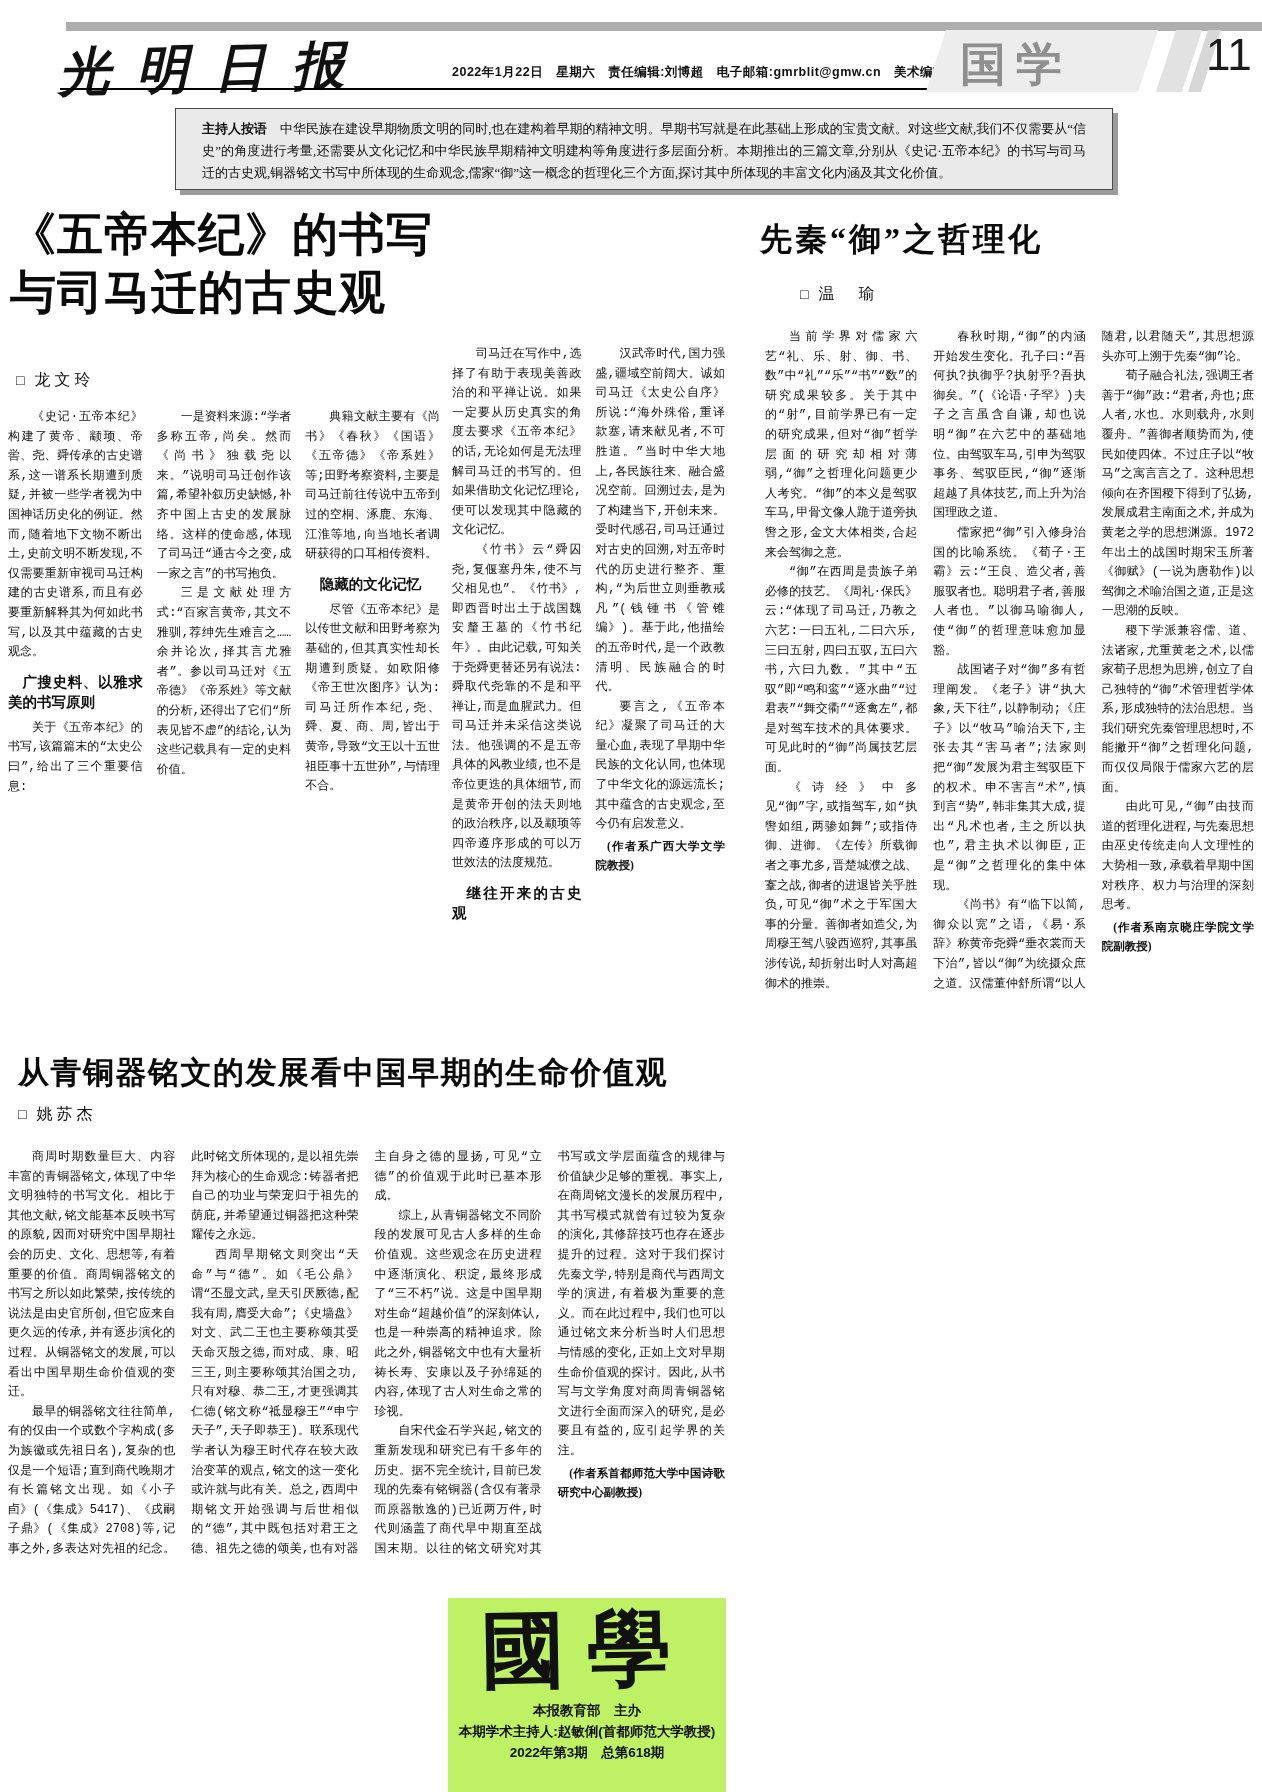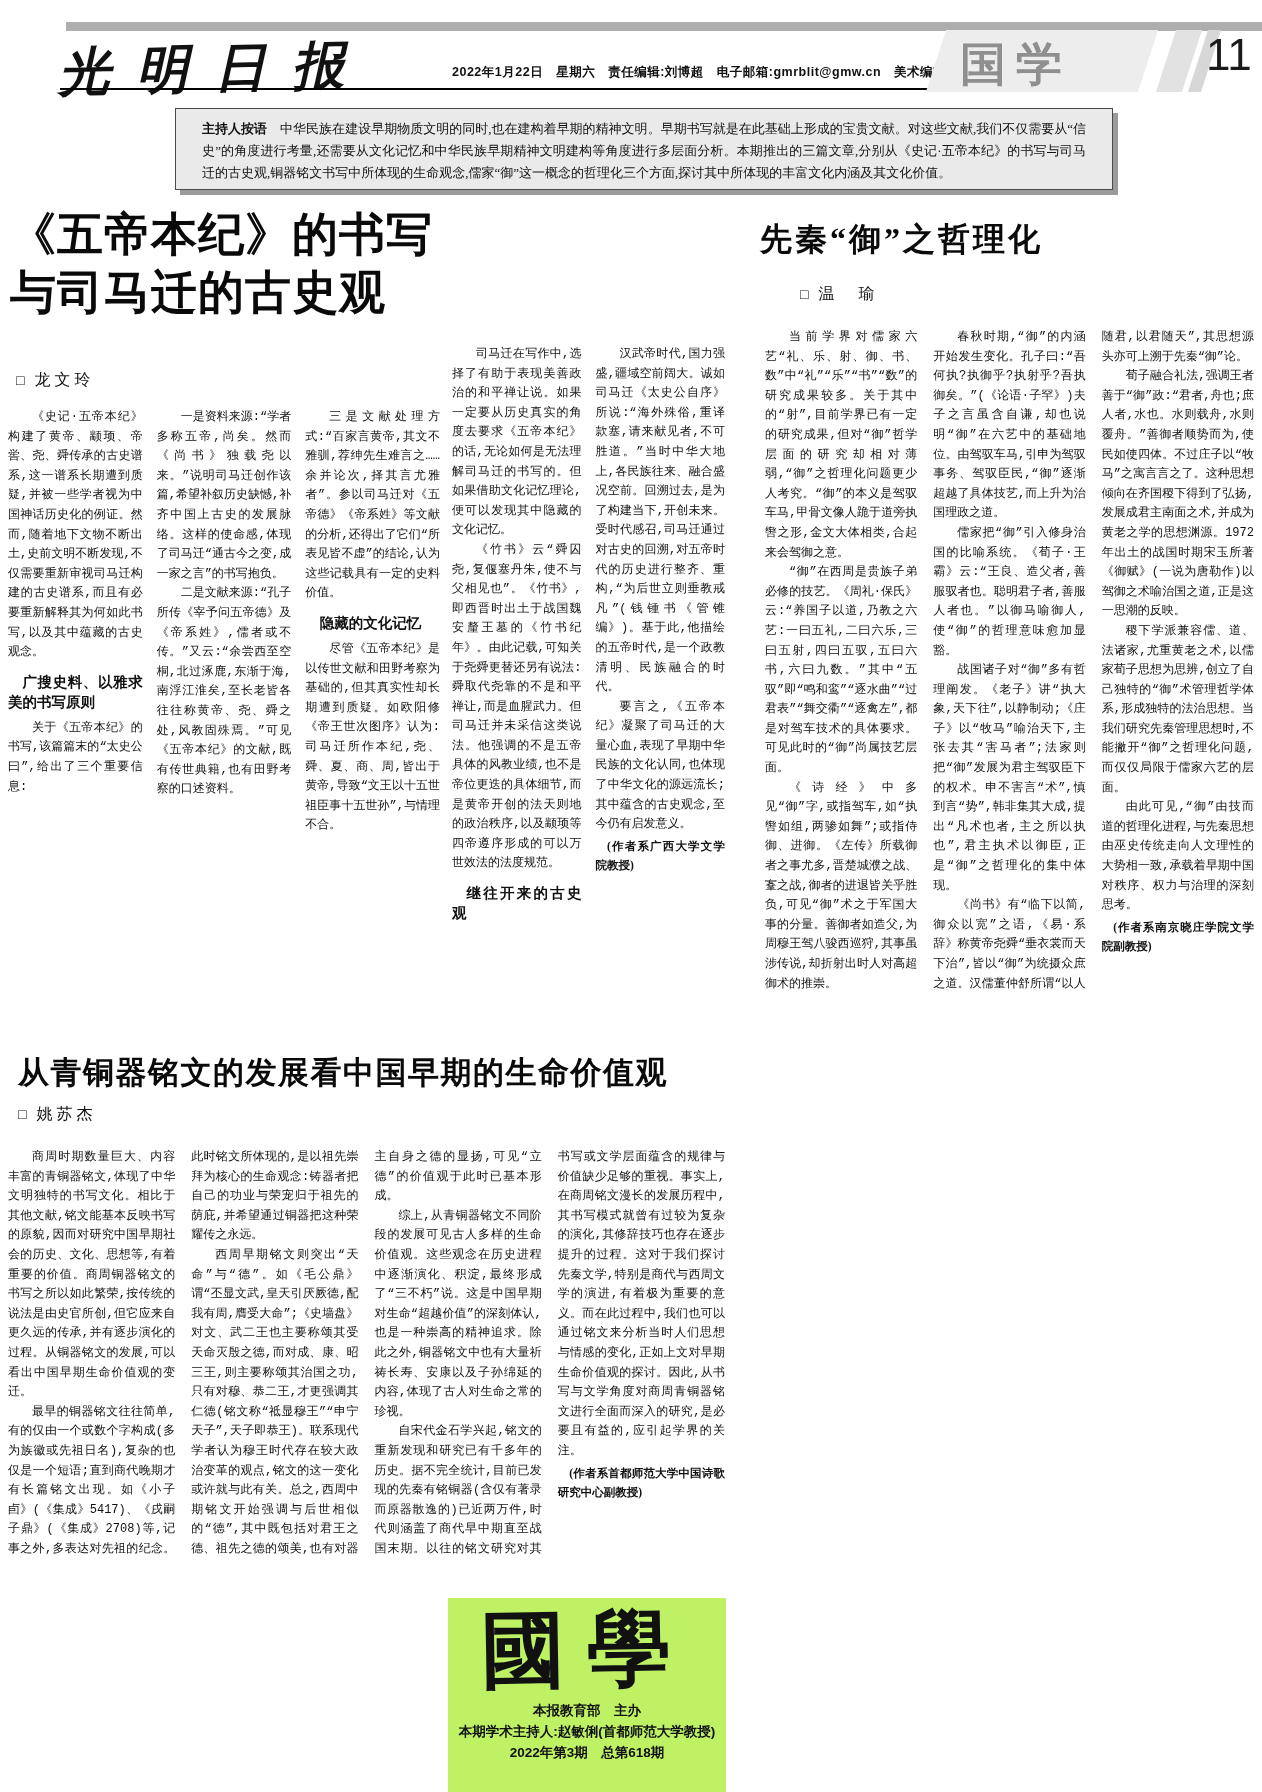--- a/index.html
+++ b/index.html
@@ -77,41 +77,41 @@
     <div>与司马迁的古史观</div>
   </div>
   <div class="by1 byline">
     <span class="sq">□</span><span>龙文玲</span>
   </div>
   <div class="colwrap colsA">
     <p class="body-p">《史记·五帝本纪》构建了黄帝、颛顼、帝喾、尧、舜传承的古史谱系,这一谱系长期遭到质疑,并被一些学者视为中国神话历史化的例证。然而,随着地下文物不断出土,史前文明不断发现,不仅需要重新审视司马迁构建的古史谱系,而且有必要重新解释其为何如此书写,以及其中蕴藏的古史观念。</p>
     <h3 class="sub">广搜史料、以雅求美的书写原则</h3>
     <p class="body-p">关于《五帝本纪》的书写,该篇篇末的“太史公曰”,给出了三个重要信息:</p>
     <p class="body-p">一是资料来源:“学者多称五帝,尚矣。然而《尚书》独载尧以来。”说明司马迁创作该篇,希望补叙历史缺憾,补齐中国上古史的发展脉络。这样的使命感,体现了司马迁“通古今之变,成一家之言”的书写抱负。</p>
-    <p class="body-p">二是文献来源:“孔子所传《宰予问五帝德》及《帝系姓》,儒者或不传。”又云:“余尝西至空桐,北过涿鹿,东渐于海,南浮江淮矣,至长老皆各往往称黄帝、尧、舜之处,风教固殊焉。”可见《五帝本纪》的文献,既有传世典籍,也有田野考察的口述资料。</p>
     <p class="body-p">三是文献处理方式:“百家言黄帝,其文不雅驯,荐绅先生难言之……余并论次,择其言尤雅者”。参以司马迁对《五帝德》《帝系姓》等文献的分析,还得出了它们“所表见皆不虚”的结论,认为这些记载具有一定的史料价值。</p>
+    <p class="body-p">典籍文献主要有《尚书》《春秋》《国语》《五帝德》《帝系姓》等;田野考察资料,主要是司马迁前往传说中五帝到过的空桐、涿鹿、东海、江淮等地,向当地长者调研获得的口耳相传资料。</p>
     <h3 class="sub">隐藏的文化记忆</h3>
     <p class="body-p">尽管《五帝本纪》是以传世文献和田野考察为基础的,但其真实性却长期遭到质疑。如欧阳修《帝王世次图序》认为:司马迁所作本纪,尧、舜、夏、商、周,皆出于黄帝,导致“文王以十五世祖臣事十五世孙”,与情理不合。</p>
   </div>
   <div class="colwrap colsB">
     <p class="body-p">司马迁在写作中,选择了有助于表现美善政治的和平禅让说。如果一定要从历史真实的角度去要求《五帝本纪》的话,无论如何是无法理解司马迁的书写的。但如果借助文化记忆理论,便可以发现其中隐藏的文化记忆。</p>
     <p class="body-p">《竹书》云“舜囚尧,复偃塞丹朱,使不与父相见也”。《竹书》,即西晋时出土于战国魏安釐王墓的《竹书纪年》。由此记载,可知关于尧舜更替还另有说法:舜取代尧靠的不是和平禅让,而是血腥武力。但司马迁并未采信这类说法。他强调的不是五帝具体的风教业绩,也不是帝位更迭的具体细节,而是黄帝开创的法天则地的政治秩序,以及颛顼等四帝遵序形成的可以万世效法的法度规范。</p>
     <h3 class="sub">继往开来的古史观</h3>
     <p class="body-p">汉武帝时代,国力强盛,疆域空前阔大。诚如司马迁《太史公自序》所说:“海外殊俗,重译款塞,请来献见者,不可胜道。”当时中华大地上,各民族往来、融合盛况空前。回溯过去,是为了构建当下,开创未来。受时代感召,司马迁通过对古史的回溯,对五帝时代的历史进行整齐、重构,“为后世立则垂教戒凡”(钱锺书《管锥编》)。基于此,他描绘的五帝时代,是一个政教清明、民族融合的时代。</p>
     <p class="body-p">要言之,《五帝本纪》凝聚了司马迁的大量心血,表现了早期中华民族的文化认同,也体现了中华文化的源远流长;其中蕴含的古史观念,至今仍有启发意义。</p>
     <p class="credit">(作者系广西大学文学院教授)</p>
   </div>
 
   <div class="t2 hl-serif">先秦“御”之哲理化</div>
   <div class="by2 byline">
     <span class="sq">□</span><span>温　瑜</span>
   </div>
   <div class="colwrap colsC">
     <p class="body-p">当前学界对儒家六艺“礼、乐、射、御、书、数”中“礼”“乐”“书”“数”的研究成果较多。关于其中的“射”,目前学界已有一定的研究成果,但对“御”哲学层面的研究却相对薄弱,“御”之哲理化问题更少人考究。“御”的本义是驾驭车马,甲骨文像人跪于道旁执辔之形,金文大体相类,合起来会驾御之意。</p>
-    <p class="body-p">“御”在西周是贵族子弟必修的技艺。《周礼·保氏》云:“养国子以道,乃教之六艺:一曰五礼,二曰六乐,三曰五射,四曰五驭,五曰六书,六曰九数。”其中“五驭”即“鸣和鸾”“逐水曲”“过君表”“舞交衢”“逐禽左”,都是对驾车技术的具体要求。可见此时的“御”尚属技艺层面。</p>
+    <p class="body-p">“御”在西周是贵族子弟必修的技艺。《周礼·保氏》云:“体现了司马迁,乃教之六艺:一曰五礼,二曰六乐,三曰五射,四曰五驭,五曰六书,六曰九数。”其中“五驭”即“鸣和鸾”“逐水曲”“过君表”“舞交衢”“逐禽左”,都是对驾车技术的具体要求。可见此时的“御”尚属技艺层面。</p>
     <p class="body-p">《诗经》中多见“御”字,或指驾车,如“执辔如组,两骖如舞”;或指侍御、进御。《左传》所载御者之事尤多,晋楚城濮之战、鞌之战,御者的进退皆关乎胜负,可见“御”术之于军国大事的分量。善御者如造父,为周穆王驾八骏西巡狩,其事虽涉传说,却折射出时人对高超御术的推崇。</p>
     <p class="body-p">春秋时期,“御”的内涵开始发生变化。孔子曰:“吾何执?执御乎?执射乎?吾执御矣。”(《论语·子罕》)夫子之言虽含自谦,却也说明“御”在六艺中的基础地位。由驾驭车马,引申为驾驭事务、驾驭臣民,“御”逐渐超越了具体技艺,而上升为治国理政之道。</p>
     <p class="body-p">儒家把“御”引入修身治国的比喻系统。《荀子·王霸》云:“王良、造父者,善服驭者也。聪明君子者,善服人者也。”以御马喻御人,使“御”的哲理意味愈加显豁。</p>
     <p class="body-p">战国诸子对“御”多有哲理阐发。《老子》讲“执大象,天下往”,以静制动;《庄子》以“牧马”喻治天下,主张去其“害马者”;法家则把“御”发展为君主驾驭臣下的权术。申不害言“术”,慎到言“势”,韩非集其大成,提出“凡术也者,主之所以执也”,君主执术以御臣,正是“御”之哲理化的集中体现。</p>
     <p class="body-p">《尚书》有“临下以简,御众以宽”之语,《易·系辞》称黄帝尧舜“垂衣裳而天下治”,皆以“御”为统摄众庶之道。汉儒董仲舒所谓“以人随君,以君随天”,其思想源头亦可上溯于先秦“御”论。</p>
     <p class="body-p">荀子融合礼法,强调王者善于“御”政:“君者,舟也;庶人者,水也。水则载舟,水则覆舟。”善御者顺势而为,使民如使四体。不过庄子以“牧马”之寓言言之了。这种思想倾向在齐国稷下得到了弘扬,发展成君主南面之术,并成为黄老之学的思想渊源。1972年出土的战国时期宋玉所著《御赋》(一说为唐勒作)以驾御之术喻治国之道,正是这一思潮的反映。</p>
     <p class="body-p">稷下学派兼容儒、道、法诸家,尤重黄老之术,以儒家荀子思想为思辨,创立了自己独特的“御”术管理哲学体系,形成独特的法治思想。当我们研究先秦管理思想时,不能撇开“御”之哲理化问题,而仅仅局限于儒家六艺的层面。</p>
     <p class="body-p">由此可见,“御”由技而道的哲理化进程,与先秦思想由巫史传统走向人文理性的大势相一致,承载着早期中国对秩序、权力与治理的深刻思考。</p>
     <p class="credit">(作者系南京晓庄学院文学院副教授)</p>
   </div>

